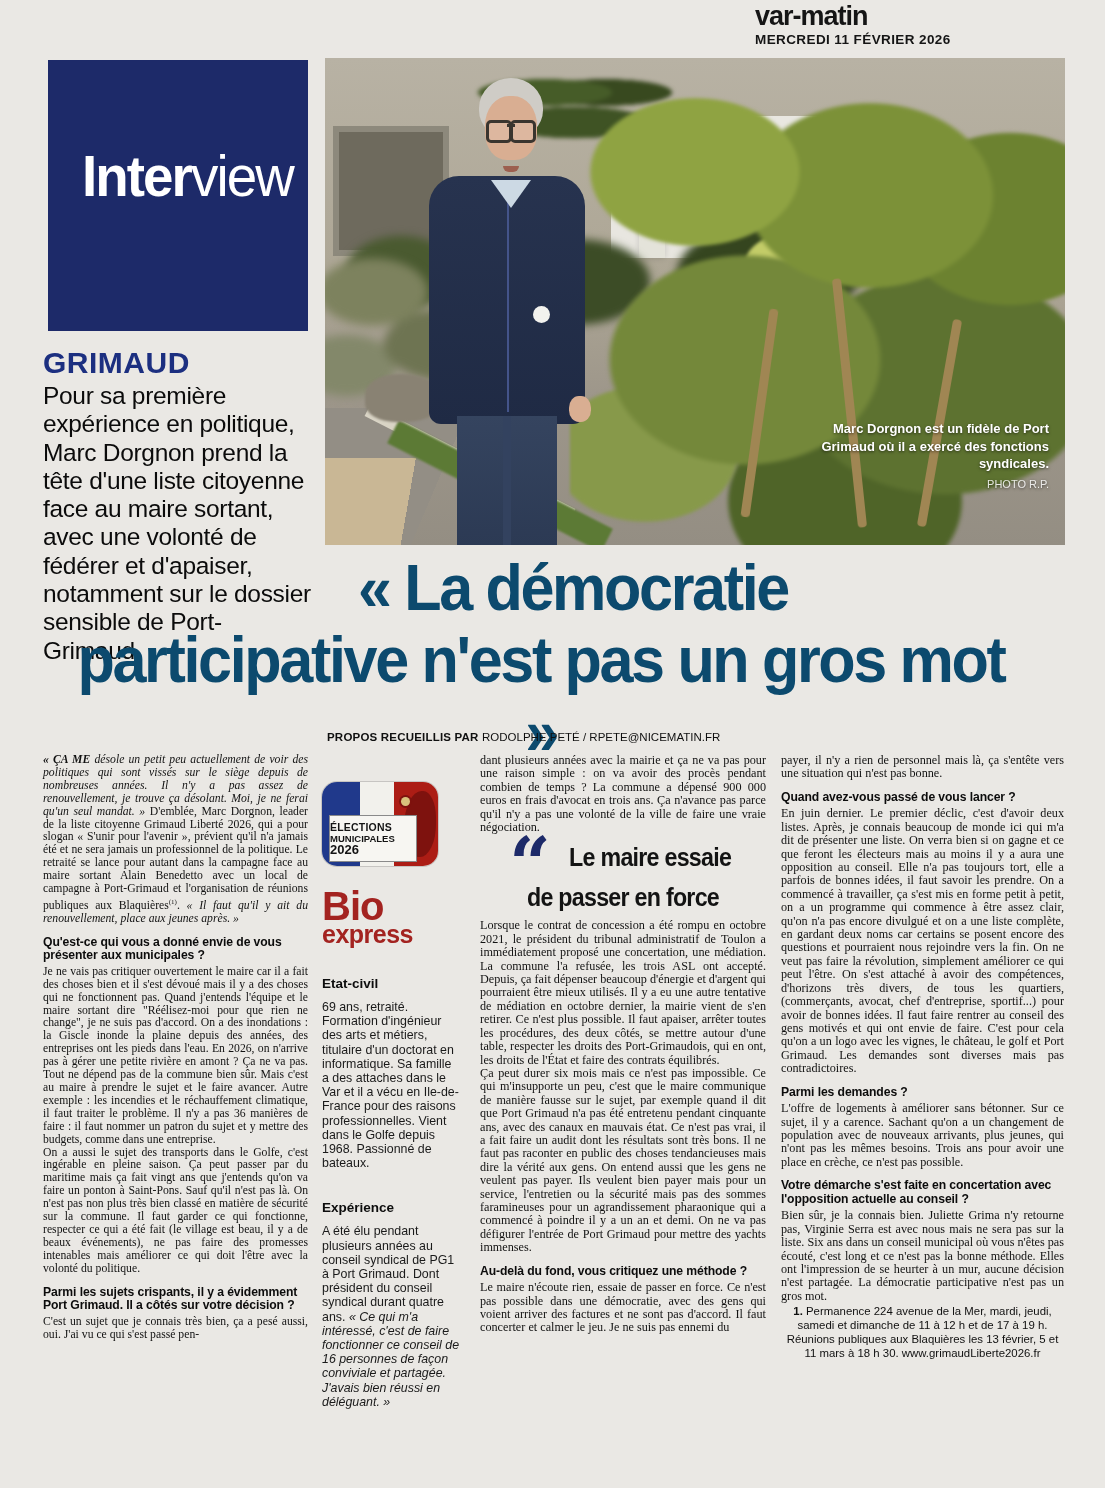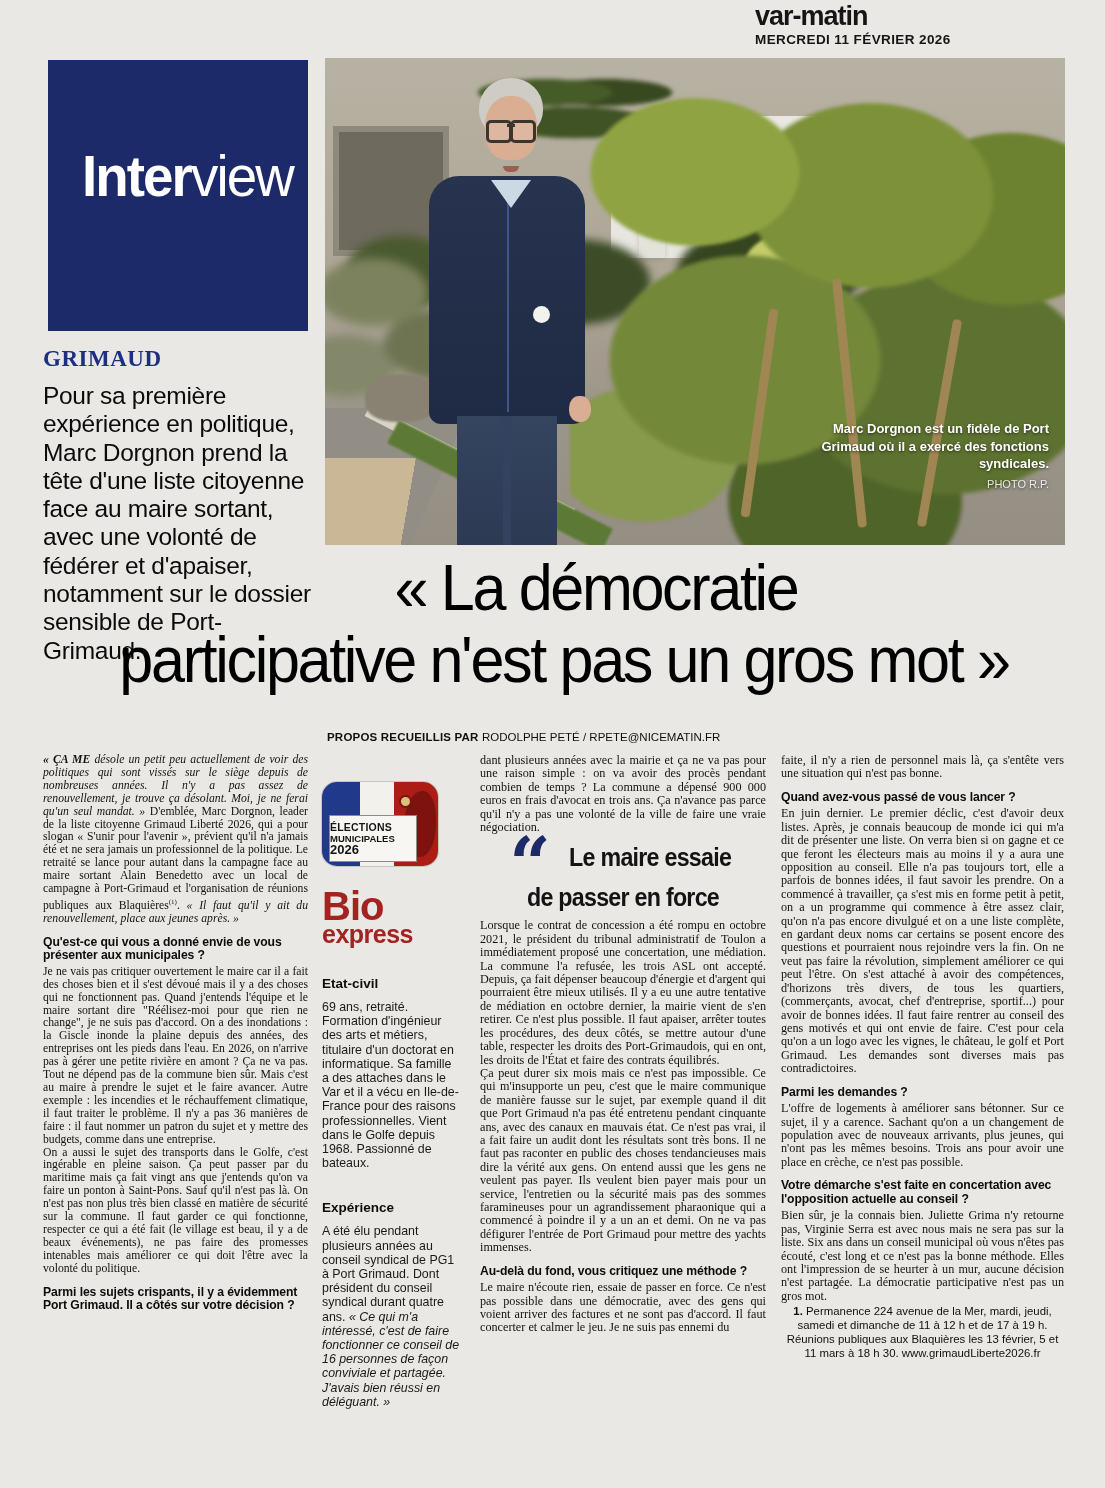--- a/index.html
+++ b/index.html
@@ -11,21 +11,21 @@
   .masthead .title{font-size:27px;font-weight:800;letter-spacing:-1px;line-height:28px;}
   .masthead .date{font-size:13.5px;font-weight:700;letter-spacing:.4px;margin-top:2px;}
 
   
   .rubric{position:absolute;left:48px;top:60px;width:260px;height:271px;background:#1d2a69;color:#fff;}
   .rubric .word{position:absolute;left:34px;top:86px;font-size:57px;letter-spacing:-2px;line-height:60px;transform:scaleX(.96);transform-origin:left;}
   .rubric .b{font-weight:700;}
   .rubric .l{font-weight:400;}
 
   
-  .kicker{position:absolute;left:43px;top:346px;font-family:Liberation Serif, serif;font-weight:700;font-size:23px;color:#1c2f80;letter-spacing:.5px;}
+  .kicker{position:absolute;left:43px;top:346px;font-family:Liberation Sans, sans-serif;font-weight:700;font-size:30px;color:#1c2f80;letter-spacing:.5px;}
   .standfirst{position:absolute;left:43px;top:382px;width:276px;font-size:24.5px;line-height:28.3px;color:#0b0b0b;letter-spacing:-.3px;}
 
   
   .photo{position:absolute;left:325px;top:58px;width:740px;height:487px;overflow:hidden;background:linear-gradient(180deg,#b8b2a4 0%,#ada695 45%,#9d968a 70%,#948e83 100%);}
   .ph-window{position:absolute;left:8px;top:68px;width:104px;height:118px;background:#6e6a5d;border:6px solid #8d897c;}
   .ph-pergola{position:absolute;left:286px;top:58px;width:252px;height:142px;background:rgba(242,241,236,.85);}
   .ph-post{position:absolute;top:20px;width:26px;height:122px;background:#e4e3da;box-shadow:0 0 6px rgba(0,0,0,.15);}
   .ph-hedge{position:absolute;left:-20px;top:110px;width:800px;height:190px;filter:blur(4px);
     background:
       radial-gradient(90px 60px at 12% 55%,#4a5a30 0 60%,transparent 62%),
@@ -72,21 +72,21 @@
   .mn-zip{position:absolute;left:50%;top:26px;width:2px;height:210px;background:#44548a;}
   .mn-badge{position:absolute;left:104px;top:130px;width:17px;height:17px;background:#f2f2ee;border-radius:50%;}
   .mn-hand{position:absolute;left:146px;top:320px;width:22px;height:26px;background:#d9ae92;border-radius:45%;}
   .mn-jeans{position:absolute;left:34px;top:340px;width:100px;height:129px;background:#33425f;}
   .mn-jeans i{position:absolute;top:0;width:46px;height:129px;background:linear-gradient(180deg,#35445f,#2c3a54);}
   .mn-jeans i.r{right:0;}
   .ph-caption{position:absolute;right:16px;bottom:52px;width:235px;text-align:right;color:#fff;font-size:13px;line-height:17.5px;font-weight:700;text-shadow:0 1px 3px rgba(0,0,0,.6);margin-top:36px;}
   .ph-credit{margin-top:3px;font-size:11px;font-weight:400;color:rgba(255,255,255,.85);}
 
   
-  .headline{position:absolute;left:64px;top:552px;width:1000px;color:#000000;font-weight:400;letter-spacing:-2.5px;text-align:center;}
+  .headline{position:absolute;left:41px;top:552px;width:1000px;color:#0c4a6e;font-weight:700;letter-spacing:-2.5px;text-align:center;}
   .headline .l1{font-size:65px;line-height:72px;transform:scaleX(.94) translateX(34px);}
   .headline .l2{font-size:65px;line-height:72px;transform:scaleX(.94);}
   .byline{position:absolute;left:327px;top:731px;font-size:11.5px;color:#101010;}
   .byline .pre{font-weight:800;letter-spacing:.2px;}
 
   
   .col{position:absolute;top:754px;color:#121212;}
   .col-1{left:43px;width:265px;}
   .col-3{left:480px;width:286px;}
   .col-4{left:781px;width:283px;}
@@ -195,20 +195,21 @@
   </div>
 
   <div class="col col-1">
     <p class="body-p">
       <span class="bi">« ÇA ME</span><span class="it"> désole un petit peu actuellement de voir des politiques qui sont vissés sur le siège depuis de nombreuses années. Il n'y a pas assez de renouvellement, je trouve ça désolant. Moi, je ne ferai qu'un seul mandat. »</span><span> D'emblée, Marc Dorgnon, leader de la liste citoyenne Grimaud Liberté 2026, qui a pour slogan « S'unir pour l'avenir », prévient qu'il n'a jamais été et ne sera jamais un professionnel de la politique. Le retraité se lance pour autant dans la campagne face au maire sortant Alain Benedetto avec un local de campagne à Port-Grimaud et l'organisation de réunions publiques aux Blaquières</span><span class="supref">(1)</span><span>. </span><span class="it">« Il faut qu'il y ait du renouvellement, place aux jeunes après. »</span>
     </p>
     <div class="qhead">Qu'est-ce qui vous a donné envie de vous présenter aux municipales ?</div>
     <p class="body-p">Je ne vais pas critiquer ouvertement le maire car il a fait des choses bien et il s'est dévoué mais il y a des choses qui ne fonctionnent pas. Quand j'entends l'équipe et le maire sortant dire "Réélisez-moi pour que rien ne change", je ne suis pas d'accord. On a des inondations : la Giscle inonde la plaine depuis des années, des entreprises ont les pieds dans l'eau. En 2026, on n'arrive pas à gérer une petite rivière en amont ? Ça ne va pas. Tout ne dépend pas de la commune bien sûr. Mais c'est au maire à prendre le sujet et le faire avancer. Autre exemple : les incendies et le réchauffement climatique, il faut traiter le problème. Il n'y a pas 36 manières de faire : il faut nommer un patron du sujet et y mettre des budgets, comme dans une entreprise.</p>
     <p class="body-p">On a aussi le sujet des transports dans le Golfe, c'est ingérable en pleine saison. Ça peut passer par du maritime mais ça fait vingt ans que j'entends qu'on va faire un ponton à Saint-Pons. Sauf qu'il n'est pas là. On n'est pas non plus très bien classé en matière de sécurité sur la commune. Il faut garder ce qui fonctionne, respecter ce qui a été fait (le village est beau, il y a de beaux événements), ne pas faire des promesses intenables mais améliorer ce qui doit l'être avec la volonté du politique.</p>
     <div class="qhead">Parmi les sujets crispants, il y a évidemment Port Grimaud. Il a côtés sur votre décision ?</div>
+    <p class="body-p">C'est un sujet que je connais très bien, ça a pesé aussi, oui. J'ai vu ce qui s'est passé pen-</p>
   </div>
 
   <div class="col-2">
     <div class="badge">
       <div class="marianne"></div>
       <div class="cocarde"></div>
       <div class="panel">
         <div class="t1">ÉLECTIONS</div>
         <div class="t2">MUNICIPALES</div>
         <div class="t3">2026</div>
@@ -235,21 +236,21 @@
       </div>
       <div class="pq-text">de passer en force</div>
     </div>
     <p class="body-p">Lorsque le contrat de concession a été rompu en octobre 2021, le président du tribunal administratif de Toulon a immédiatement proposé une concertation, une médiation. La commune l'a refusée, les trois ASL ont accepté. Depuis, ça fait dépenser beaucoup d'énergie et d'argent qui pourraient être mieux utilisés. Il y a eu une autre tentative de médiation en octobre dernier, la mairie vient de s'en retirer. Ce n'est plus possible. Il faut apaiser, arrêter toutes les procédures, des deux côtés, se mettre autour d'une table, respecter les droits des Port-Grimaudois, qui en ont, les droits de l'État et faire des contrats équilibrés.</p>
     <p class="body-p">Ça peut durer six mois mais ce n'est pas impossible. Ce qui m'insupporte un peu, c'est que le maire communique de manière fausse sur le sujet, par exemple quand il dit que Port Grimaud n'a pas été entretenu pendant cinquante ans, avec des canaux en mauvais état. Ce n'est pas vrai, il a fait faire un audit dont les résultats sont très bons. Il ne faut pas raconter en public des choses tendancieuses mais dire la vérité aux gens. On entend aussi que les gens ne veulent pas payer. Ils veulent bien payer mais pour un service, l'entretien ou la sécurité mais pas des sommes faramineuses pour un agrandissement pharaonique qui a commencé à poindre il y a un an et demi. On ne va pas défigurer l'entrée de Port Grimaud pour mettre des yachts immenses.</p>
     <div class="qhead">Au-delà du fond, vous critiquez une méthode ?</div>
     <p class="body-p">Le maire n'écoute rien, essaie de passer en force. Ce n'est pas possible dans une démocratie, avec des gens qui voient arriver des factures et ne sont pas d'accord. Il faut concerter et calmer le jeu. Je ne suis pas ennemi du</p>
   </div>
 
   <div class="col col-4">
-    <p class="body-p">faite, il n'y a rien de personnel mais là, ça s'entête vers une situation qui n'est pas bonne.</p>
+    <p class="body-p">payer, il n'y a rien de personnel mais là, ça s'entête vers une situation qui n'est pas bonne.</p>
     <div class="qhead">Quand avez-vous passé de vous lancer ?</div>
     <p class="body-p">En juin dernier. Le premier déclic, c'est d'avoir deux listes. Après, je connais beaucoup de monde ici qui m'a dit de présenter une liste. On verra bien si on gagne et ce que feront les électeurs mais au moins il y a aura une opposition au conseil. Elle n'a pas toujours tort, elle a parfois de bonnes idées, il faut savoir les prendre. On a commencé à travailler, ça s'est mis en forme petit à petit, on a un programme qui commence à être assez clair, qu'on n'a pas encore divulgué et on a une liste complète, en gardant deux noms car certains se posent encore des questions et pourraient nous rejoindre vers la fin. On ne veut pas faire la révolution, simplement améliorer ce qui peut l'être. On s'est attaché à avoir des compétences, d'horizons très divers, de tous les quartiers, (commerçants, avocat, chef d'entreprise, sportif...) pour avoir de bonnes idées. Il faut faire rentrer au conseil des gens motivés et qui ont envie de faire. C'est pour cela qu'on a un logo avec les vignes, le château, le golf et Port Grimaud. Les demandes sont diverses mais pas contradictoires.</p>
     <div class="qhead">Parmi les demandes ?</div>
     <p class="body-p">L'offre de logements à améliorer sans bétonner. Sur ce sujet, il y a carence. Sachant qu'on a un changement de population avec de nouveaux arrivants, plus jeunes, qui n'ont pas les mêmes besoins. Trois ans pour avoir une place en crèche, ce n'est pas possible.</p>
     <div class="qhead">Votre démarche s'est faite en concertation avec l'opposition actuelle au conseil ?</div>
     <p class="body-p">Bien sûr, je la connais bien. Juliette Grima n'y retourne pas, Virginie Serra est avec nous mais ne sera pas sur la liste. Six ans dans un conseil municipal où vous n'êtes pas écouté, c'est long et ce n'est pas la bonne méthode. Elles ont l'impression de se heurter à un mur, aucune décision n'est partagée. La démocratie participative n'est pas un gros mot.</p>
     <div class="note">
       <span class="mk">1.</span><span> Permanence 224 avenue de la Mer, mardi, jeudi, samedi et dimanche de 11 à 12 h et de 17 à 19 h. Réunions publiques aux Blaquières les 13 février, 5 et 11 mars à 18 h 30. www.grimaudLiberte2026.fr</span>
     </div>
   </div>

